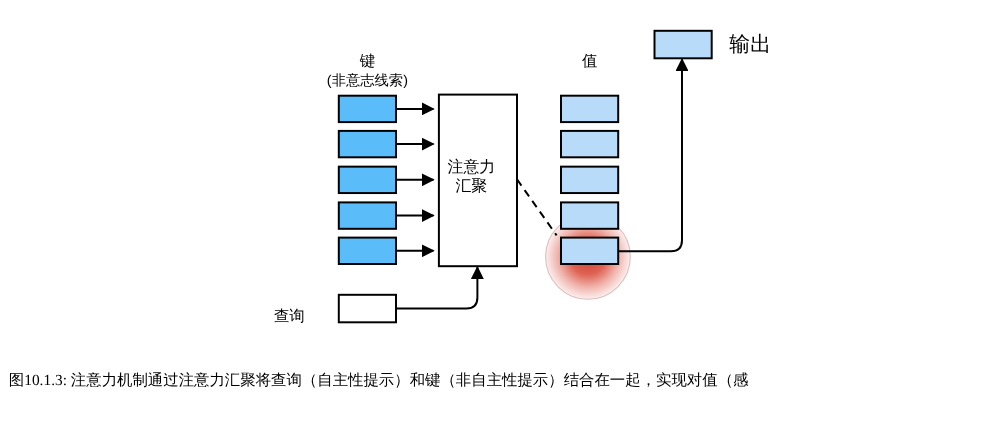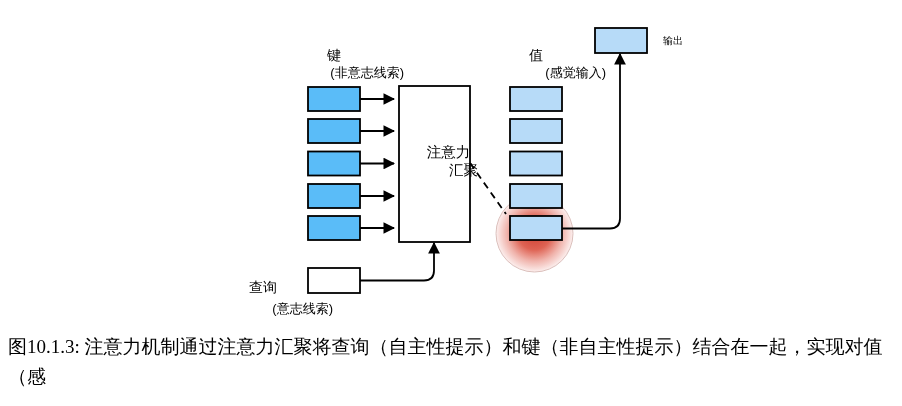--- a/index.html
+++ b/index.html
@@ -30,33 +30,33 @@
     stroke-width: 1.8;
   }
   .lbl {
     position: absolute;
     font-family: "Liberation Sans", "DejaVu Sans", sans-serif;
     color: #000000;
     text-align: center;
     white-space: nowrap;
   }
   .lbl .l1 { display: block; font-size: 14px; line-height: 18px; }
-  .lbl .l2 { display: block; font-size: 13px; line-height: 18px; text-align: right; }
+  .lbl .l2 { display: block; font-size: 13px; line-height: 18px; }
   .keys-label   { left: 264px; top: 46px;  width: 140px; }
   .values-label { left: 466px; top: 46px;  width: 140px; }
   .query-label  { left: 193px; top: 276px; width: 140px; }
   .query-label .l1, .query-label .l2 { line-height: 22px; }
-  .attention-label { left: 399px; top: 143px; width: 59px; margin-left: 20px; }
+  .attention-label { left: 399px; top: 143px; width: 59px; }
   .attention-label .l1, .attention-label .l2 { font-size: 14.5px; line-height: 18px; }
-  .output-label { left: 663px; top: 33px; text-align: center; font-size: 10px; line-height: 16px; }
+  .output-label { left: 663px; top: 33px; text-align: center; font-size: 19px; line-height: 16px; }
   .caption {
     margin: 2px 0 0 0;
     padding-left: 8px;
     font-family: "Liberation Serif", "DejaVu Serif", serif;
-    font-size: 19px;
+    font-size: 14px;
     line-height: 30px;
     color: #000000;
   }
   .caption span { display: block; }
 </style>
 </head>
 <body>
 
 <div class="figure">
   <svg width="902" height="330" viewBox="0 0 902 330">
@@ -104,31 +104,29 @@
     <path class="connector" d="M 360 280.5 H 424 Q 434 280.5 434 270.5 V 243" marker-end="url(#arrowhead)"></path>
   </svg>
 
   <div class="lbl keys-label">
     <span class="l1">键</span>
     <span class="l2">(非意志线索)</span>
   </div>
 
   <div class="lbl values-label">
     <span class="l1">值</span>
-    <span class="l2">(感觉输入)</span>
   </div>
 
   <div class="lbl attention-label">
     <span class="l1">注意力</span>
     <span class="l2">汇聚</span>
   </div>
 
   <div class="lbl output-label">输出</div>
 
   <div class="lbl query-label">
     <span class="l1">查询</span>
-    <span class="l2">(意志线索)</span>
   </div>
 </div>
 
 <div class="caption">
   <span>图10.1.3: 注意力机制通过注意力汇聚将查询（自主性提示）和键（非自主性提示）结合在一起，实现对值（感</span>
 </div>
 
 </body></html>

